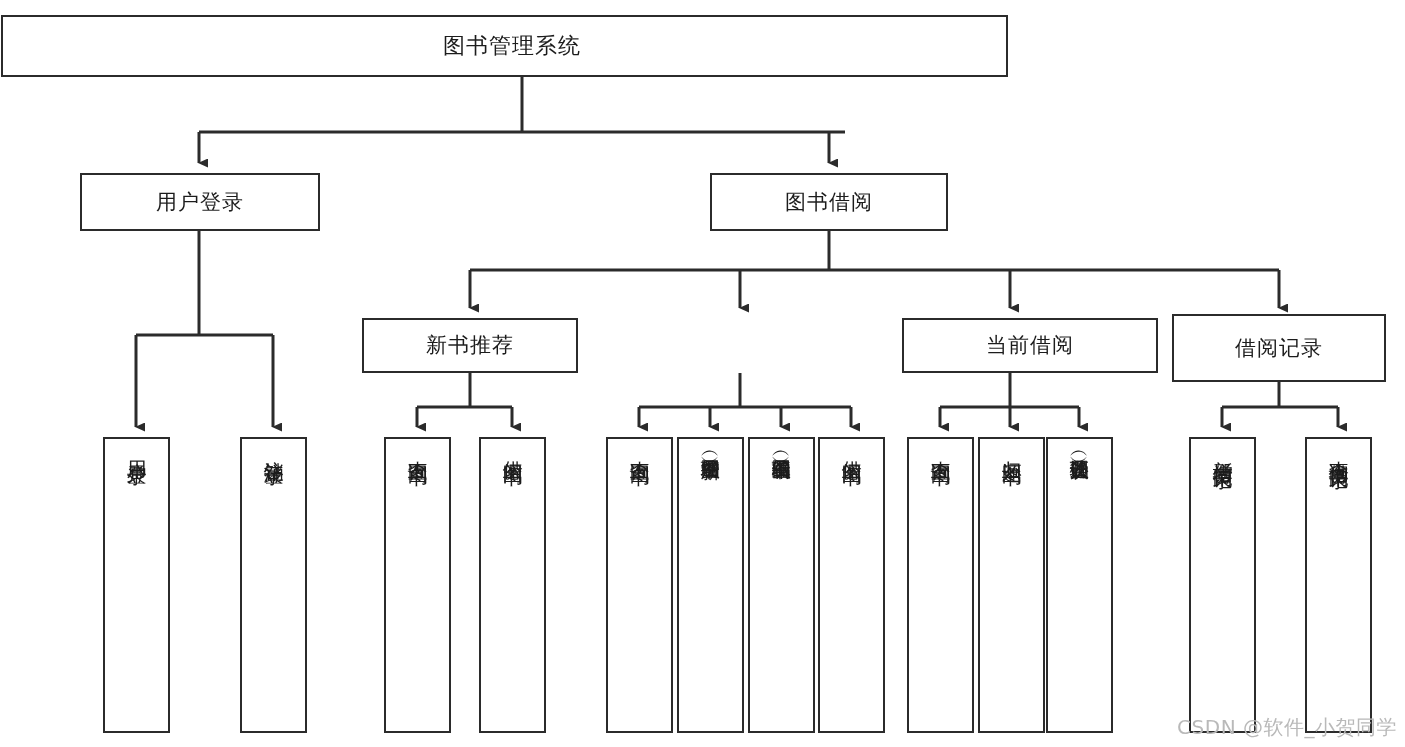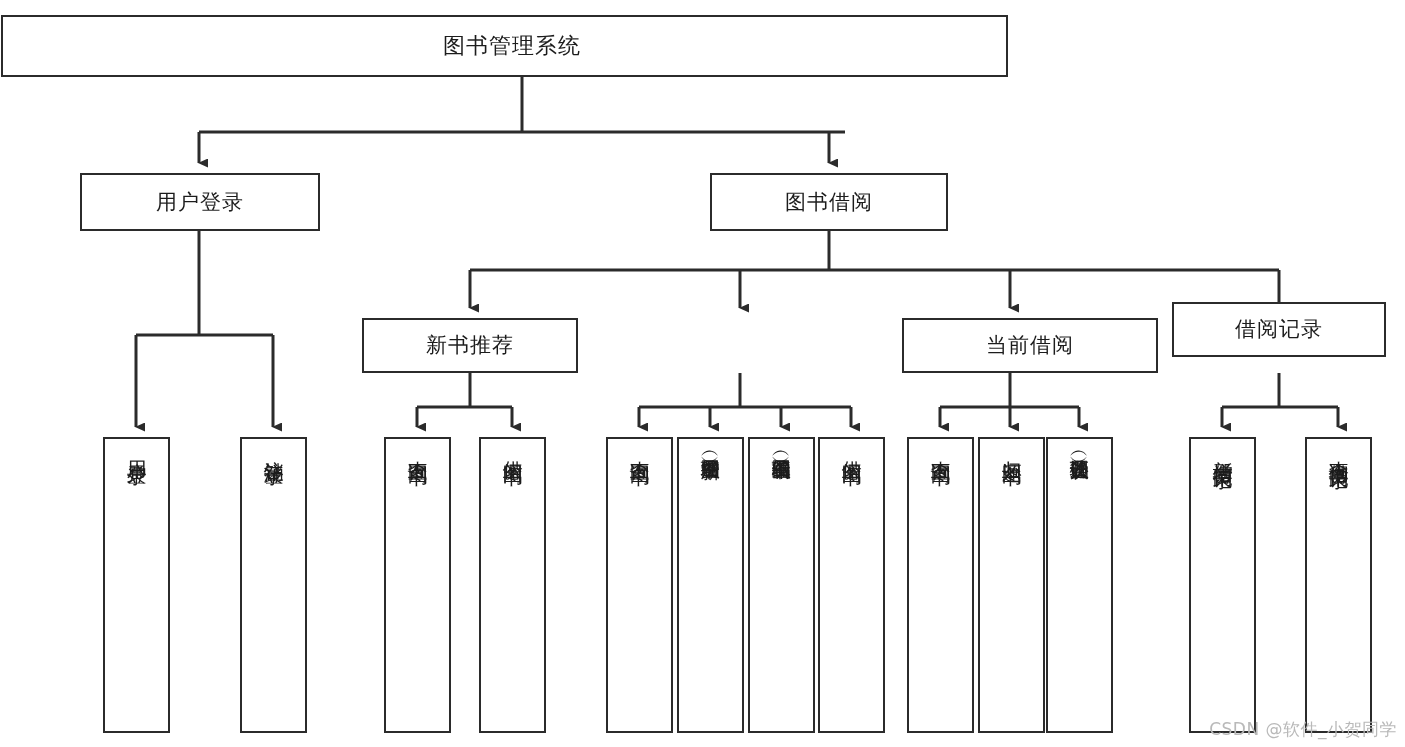--- a/index.html
+++ b/index.html
@@ -64,21 +64,21 @@
   }
   .node.leaf.tall-text .node-label {
     font-size: 19px;
     letter-spacing: 0px;
     line-height: 1.12;
   }
   #watermark {
     position: absolute;
     right: 8px;
     bottom: 6px;
-    font-size: 17px;
+    font-size: 20px;
     color: #b9b9b9;
     letter-spacing: 0.5px;
     white-space: nowrap;
     z-index: 5;
     user-select: none;
   }
 </style>
 </head>
 <body>
 
@@ -160,21 +160,21 @@
 
   <div class="node level3" style="left:362px; top:318px; width:216px; height:55px;">
     <span class="node-label">新书推荐</span>
   </div>
 
 
   <div class="node level3" style="left:902px; top:318px; width:256px; height:55px;">
     <span class="node-label">当前借阅</span>
   </div>
 
-  <div class="node level3" style="left:1172px; top:302px; width:214px; height:55px;">
+  <div class="node level3" style="left:1172px; top:314px; width:214px; height:68px;">
     <span class="node-label">借阅记录</span>
   </div>
 
   <div class="node leaf" style="left:103px; top:437px; width:67px; height:296px;">
     <span class="node-label">用户登录</span>
   </div>
 
   <div class="node leaf" style="left:240px; top:437px; width:67px; height:296px;">
     <span class="node-label">注销登录</span>
   </div>

